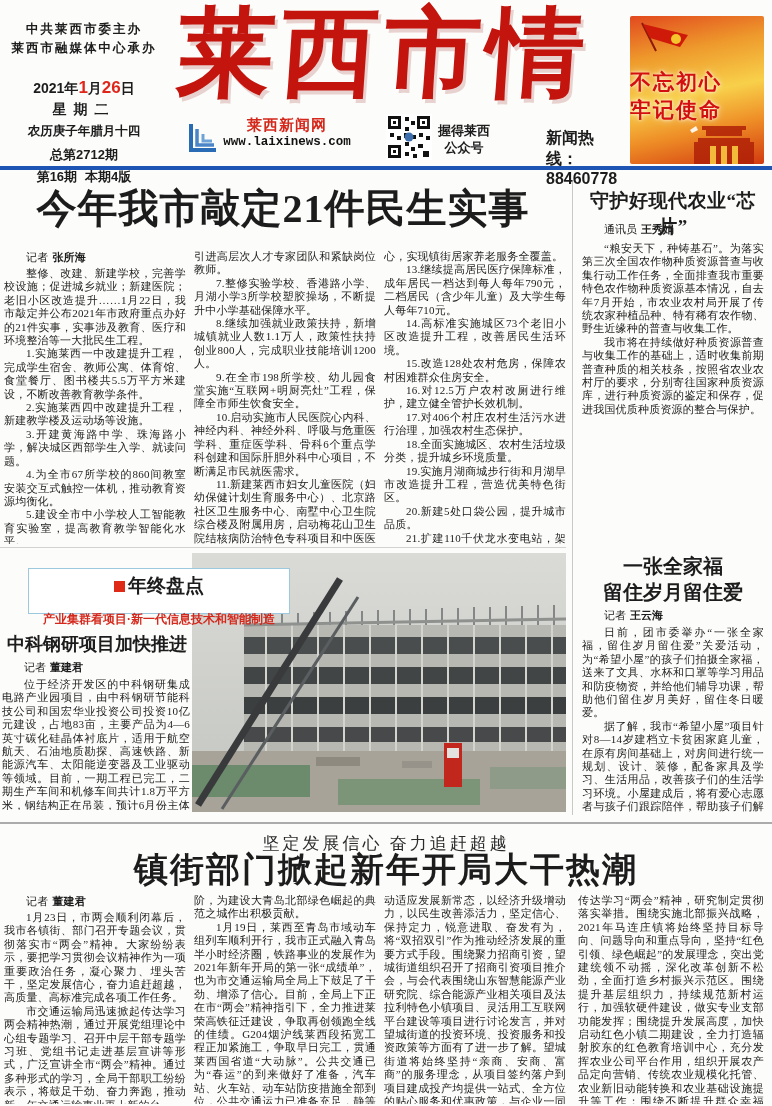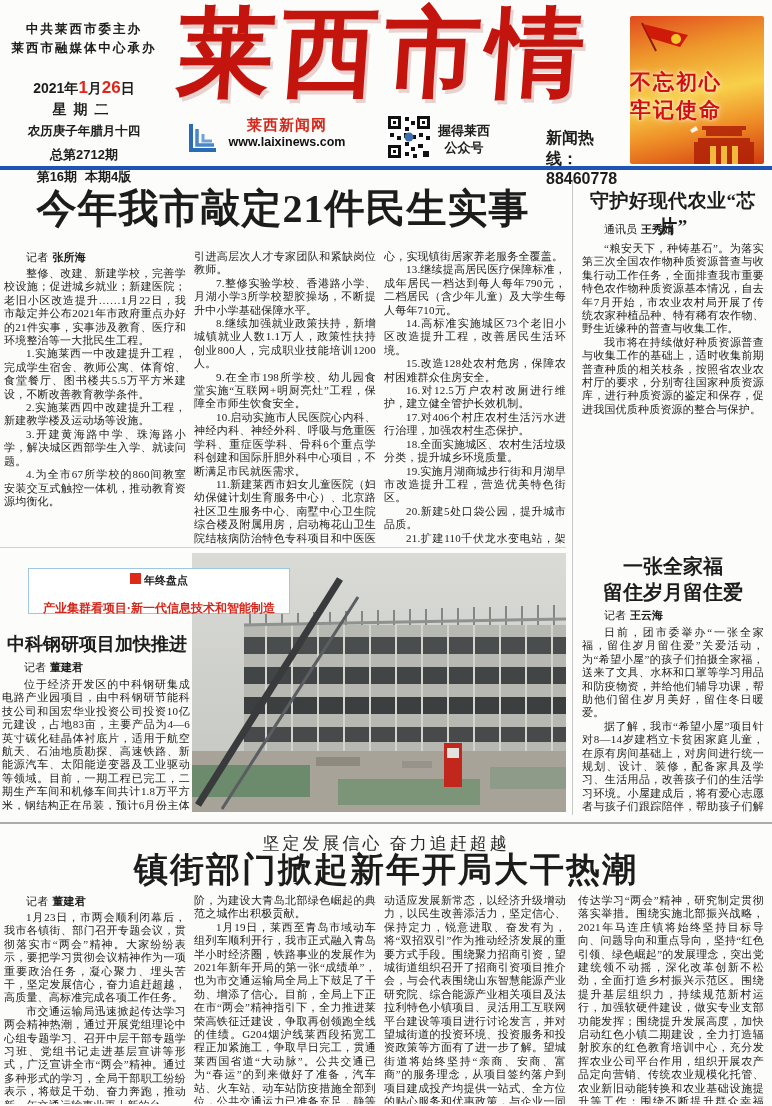--- a/index.html
+++ b/index.html
@@ -28,21 +28,21 @@
   .masthead{left:158px;top:-6px;width:452px;text-align:center;color:#c3140e;
             font-size:97px;font-weight:900;letter-spacing:6px;line-height:120px;
             transform:skewX(-4deg);text-shadow:3px 4px 0 rgba(140,20,12,.18)}
 
   .sub-row{left:158px;top:116px;width:452px;height:50px}
   .site-logo{left:28px;top:4px}
   .site-text{left:64px;top:0;width:130px;text-align:center}
   .site-name{color:#d4281c;font-weight:bold;font-size:15px;
              font-family:"Liberation Sans",sans-serif;letter-spacing:1px}
   .site-url{color:#111;font-weight:bold;font-size:12.5px;
-            font-family:Liberation Sans, sans-serif}
+            font-family:Liberation Mono, monospace}
   .qr{left:228px;top:-2px}
   .qr-caption{left:280px;top:6px;font-size:13px;font-weight:bold;line-height:17px;
               font-family:"Liberation Sans",sans-serif;text-align:center}
   .hotline{left:388px;top:12px;font-size:16px;font-weight:bold;
            font-family:"Liberation Sans",sans-serif}
 
   .slogan{left:630px;top:16px;width:134px;height:148px;border-radius:2px;overflow:hidden;
           background:linear-gradient(168deg,#e2491e 0%,#ee9a2c 26%,#f8d04a 52%,#ee8d26 74%,#d23a10 100%)}
   .slogan-text{margin-top:52px;color:#d40f0f;font-weight:900;
                font-size:21px;line-height:28px;letter-spacing:2px;
@@ -65,21 +65,21 @@
   
   .seed-headline{left:578px;top:188px;width:190px;text-align:center;
                  font-size:19px;font-weight:900;letter-spacing:.5px}
   .seed-byline{left:582px;top:222px;width:182px}
   .seed-body{left:582px;top:242px;width:182px;height:300px}
 
   
   .photo{left:192px;top:553px;width:374px;height:259px}
   .banner-box{left:28px;top:568px;width:262px;height:46px;background:#fff;
               border:1px solid #9cc8e0;text-align:center;padding-top:4px;z-index:3}
-  .banner-tag{font-size:11px;font-weight:900;font-family:"Liberation Sans",sans-serif}
+  .banner-tag{font-size:19px;font-weight:900;font-family:"Liberation Sans",sans-serif}
   .banner-tag .sq{display:inline-block;width:11px;height:11px;background:#e02a18;margin-right:3px}
   .banner-sub{font-size:12px;font-weight:bold;color:#d4281c;margin-top:12px;
               font-family:"Liberation Sans",sans-serif}
   .mid-headline{left:2px;top:632px;width:190px;text-align:center;
                 font-size:18px;font-weight:900}
   .mid-byline{left:2px;top:660px;width:188px}
   .mid-body{left:2px;top:678px;width:188px;height:132px}
 
   
   .family-headline{left:578px;top:553px;width:190px;text-align:center;
@@ -203,20 +203,21 @@
   <div class="abs col lead-col lead-col1 body-text">
     <div class="byline">
       <span>记者</span><b>张所海</b>
     </div>
     <div>
         <p>整修、改建、新建学校，完善学校设施；促进城乡就业；新建医院；老旧小区改造提升……1月22日，我市敲定并公布2021年市政府重点办好的21件实事，实事涉及教育、医疗和环境整治等一大批民生工程。</p>
         <p>1.实施莱西一中改建提升工程，完成学生宿舍、教师公寓、体育馆、食堂餐厅、图书楼共5.5万平方米建设，不断改善教育教学条件。</p>
         <p>2.实施莱西四中改建提升工程，新建教学楼及运动场等设施。</p>
         <p>3.开建黄海路中学、珠海路小学，解决城区西部学生入学、就读问题。</p>
         <p>4.为全市67所学校的860间教室安装交互式触控一体机，推动教育资源均衡化。</p>
+        <p>5.建设全市中小学校人工智能教育实验室，提高教育教学智能化水平。</p>
       </div>
   </div>
   <div class="abs col lead-col lead-col2 body-text cont">
       <p>引进高层次人才专家团队和紧缺岗位教师。</p>
       <p>7.整修实验学校、香港路小学、月湖小学3所学校塑胶操场，不断提升中小学基础保障水平。</p>
       <p>8.继续加强就业政策扶持，新增城镇就业人数1.1万人，政策性扶持创业800人，完成职业技能培训1200人。</p>
       <p>9.在全市198所学校、幼儿园食堂实施“互联网+明厨亮灶”工程，保障全市师生饮食安全。</p>
       <p>10.启动实施市人民医院心内科、神经内科、神经外科、呼吸与危重医学科、重症医学科、骨科6个重点学科创建和国际肝胆外科中心项目，不断满足市民就医需求。</p>
       <p>11.新建莱西市妇女儿童医院（妇幼保健计划生育服务中心）、北京路社区卫生服务中心、南墅中心卫生院综合楼及附属用房，启动梅花山卫生院结核病防治特色专科项目和中医医院体医融合项目，提高城乡居民基本医疗服务能力。</p>
     </div>

